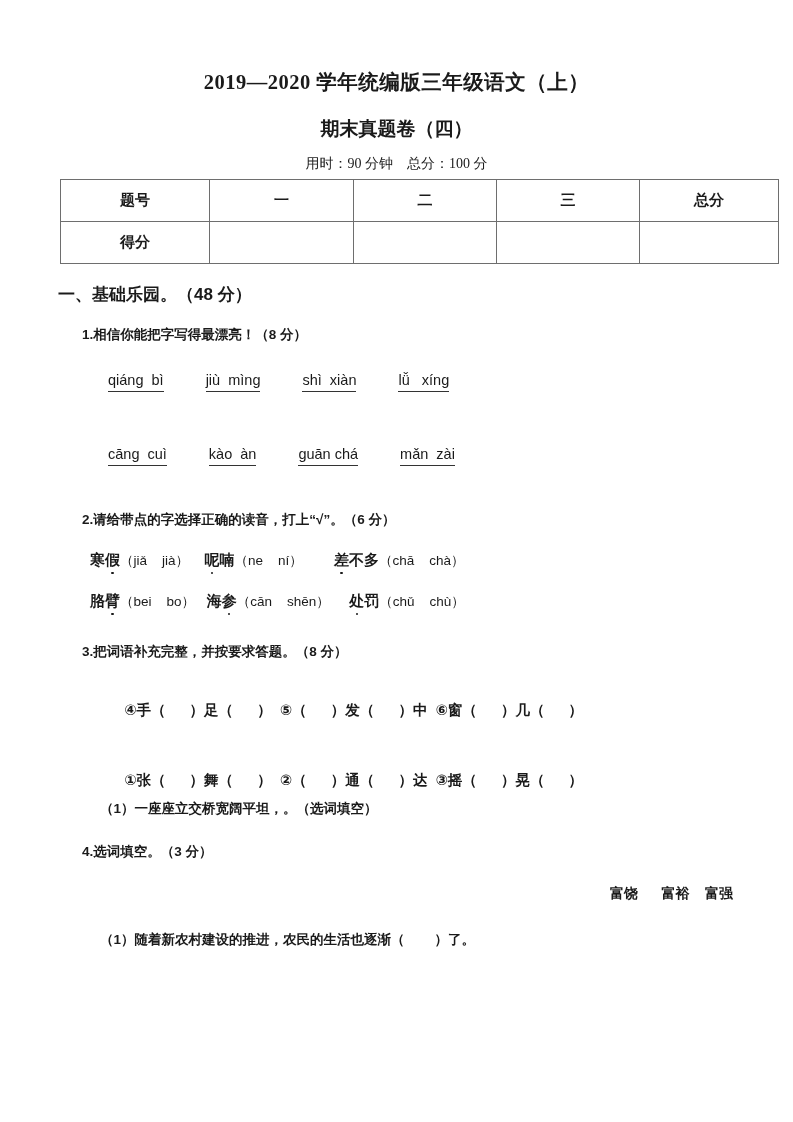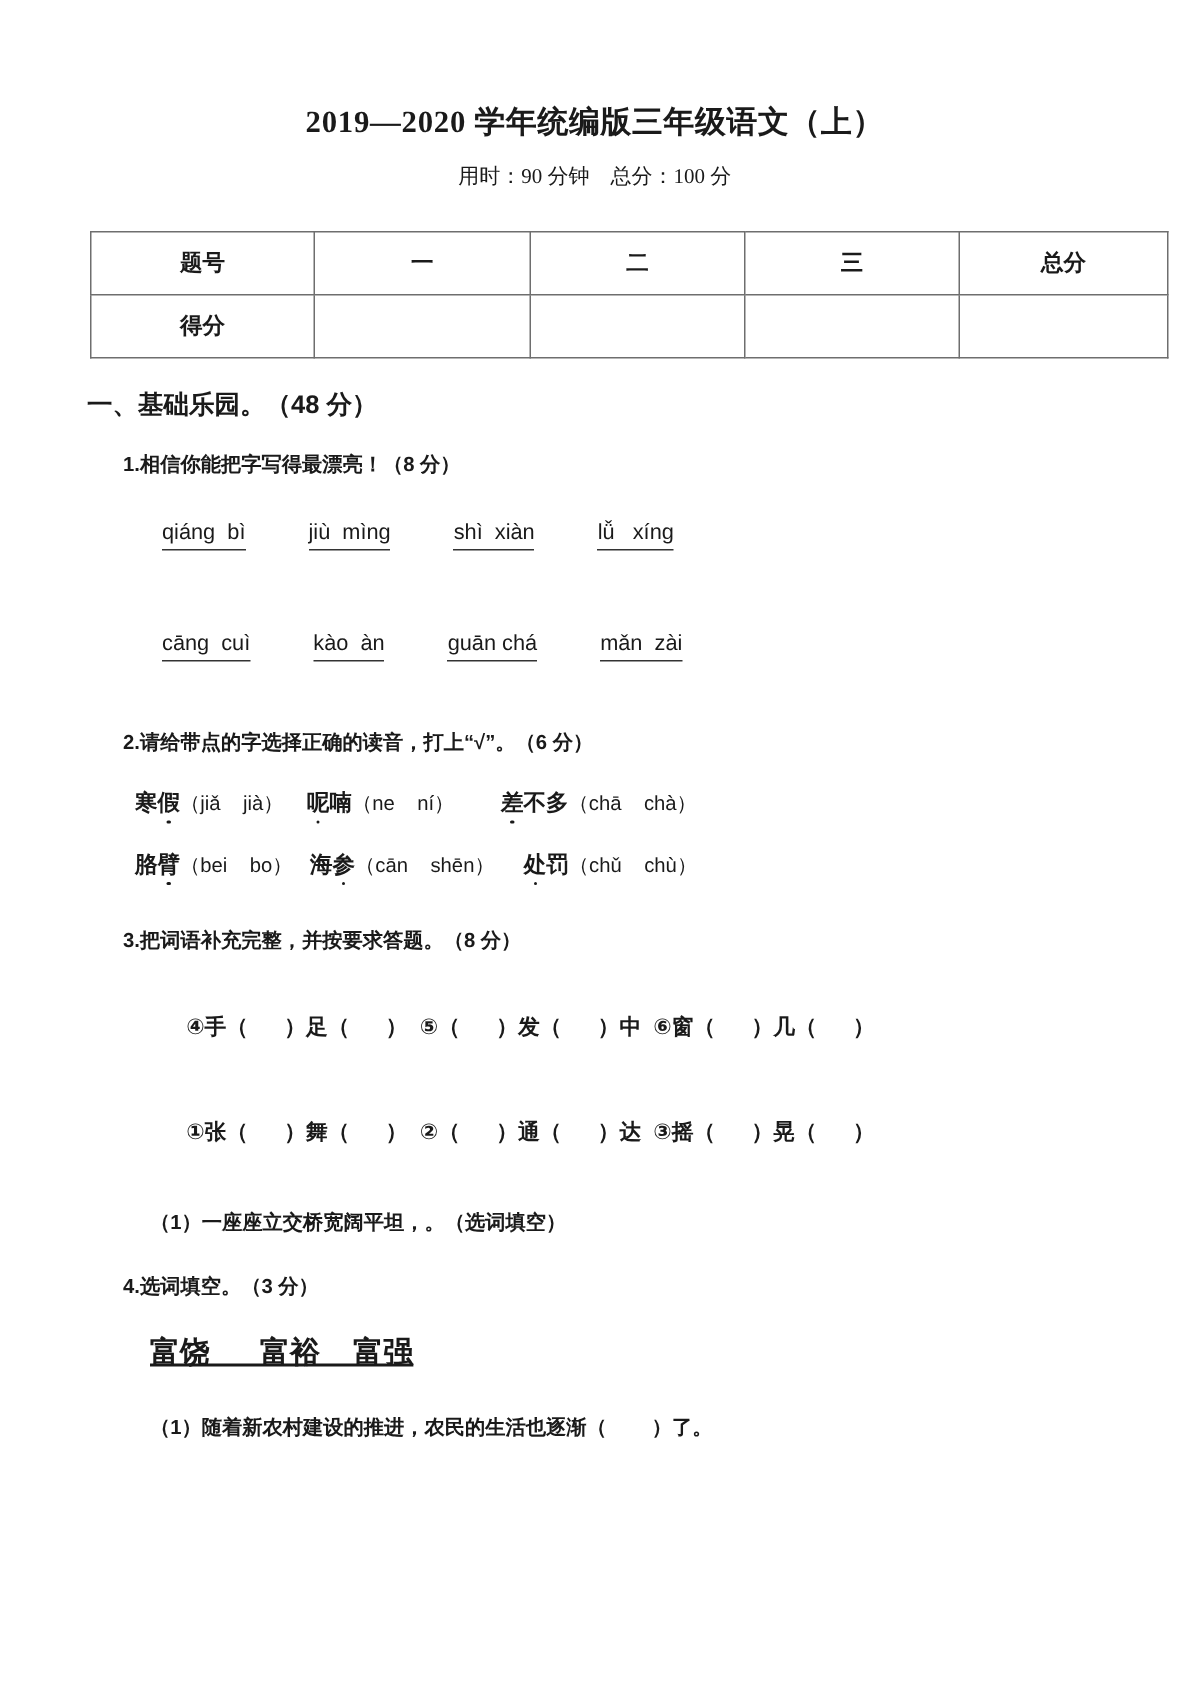--- a/index.html
+++ b/index.html
@@ -49,21 +49,21 @@
     font-size: 14px;
     text-align: center;
     margin-top: 19px;
     line-height: 1;
     white-space: pre;
   }
 
   
   table.score-table {
     width: 713px;
-    margin-top: 28px;
+    margin-top: 8px;
     border-collapse: collapse;
     table-layout: fixed;
     padding-left: 33px;
   }
   table.score-table td {
     border: 1px solid #6e6e6e;
     height: 41px;
     text-align: center;
     vertical-align: middle;
     font-family: "Liberation Serif", "DejaVu Serif", serif;
@@ -161,41 +161,41 @@
   .word-item { display: inline; white-space: pre; }
 
   
   .subq {
     font-size: 13.5px;
     font-weight: bold;
     margin-left: 40px;
     line-height: 1;
     white-space: pre;
   }
-  .subq.s1 { margin-top: 31px; }
+  .subq.s1 { }
   .subq.s2 { margin-top: 28px; }
   .subq.s3 { margin-top: 33px; }
 
   .choice-words {
-    text-align: left;
-    font-size: 20px;
+    text-align: right;
+    font-size: 14px;
     font-weight: bold;
     margin-top: 28px;
     margin-left: 40px;
     white-space: pre;
     line-height: 1;
-    text-decoration: underline;
   }
 </style>
 </head>
 <body>
 
 <div class="page">
 
   <div class="title-main">2019—2020 学年统编版三年级语文（上）</div>
+  <div class="title-sub">期末真题卷（四）</div>
   <div class="title-meta">用时：90 分钟    总分：100 分</div>
 
   <table class="score-table">
     <tbody>
       <tr>
         <td class="c0">题号</td>
         <td class="c1">一</td>
         <td class="c2">二</td>
         <td class="c3">三</td>
         <td class="c4">总分</td>

